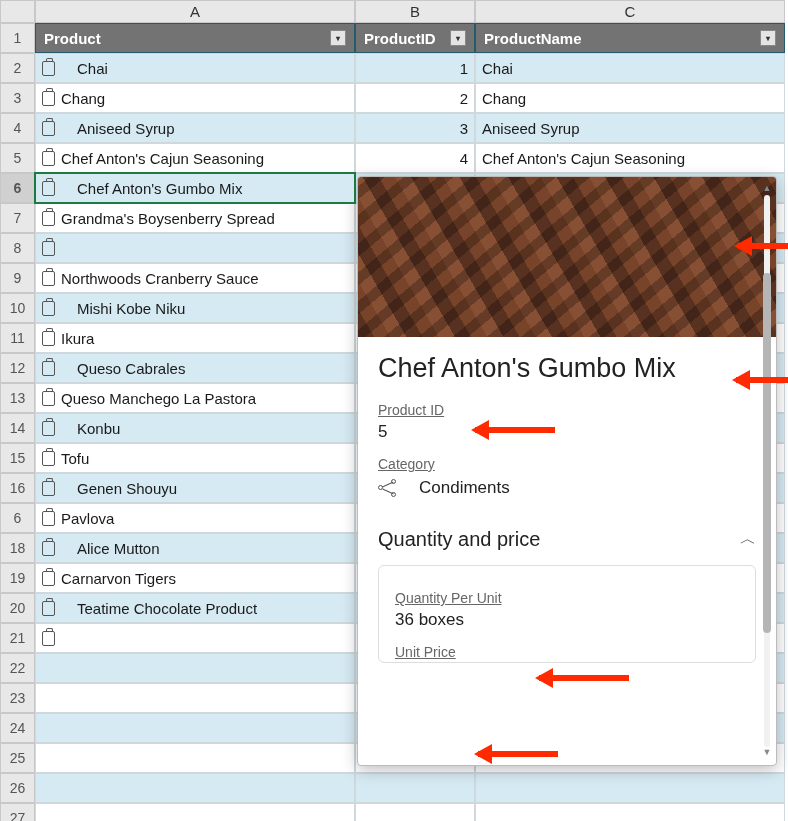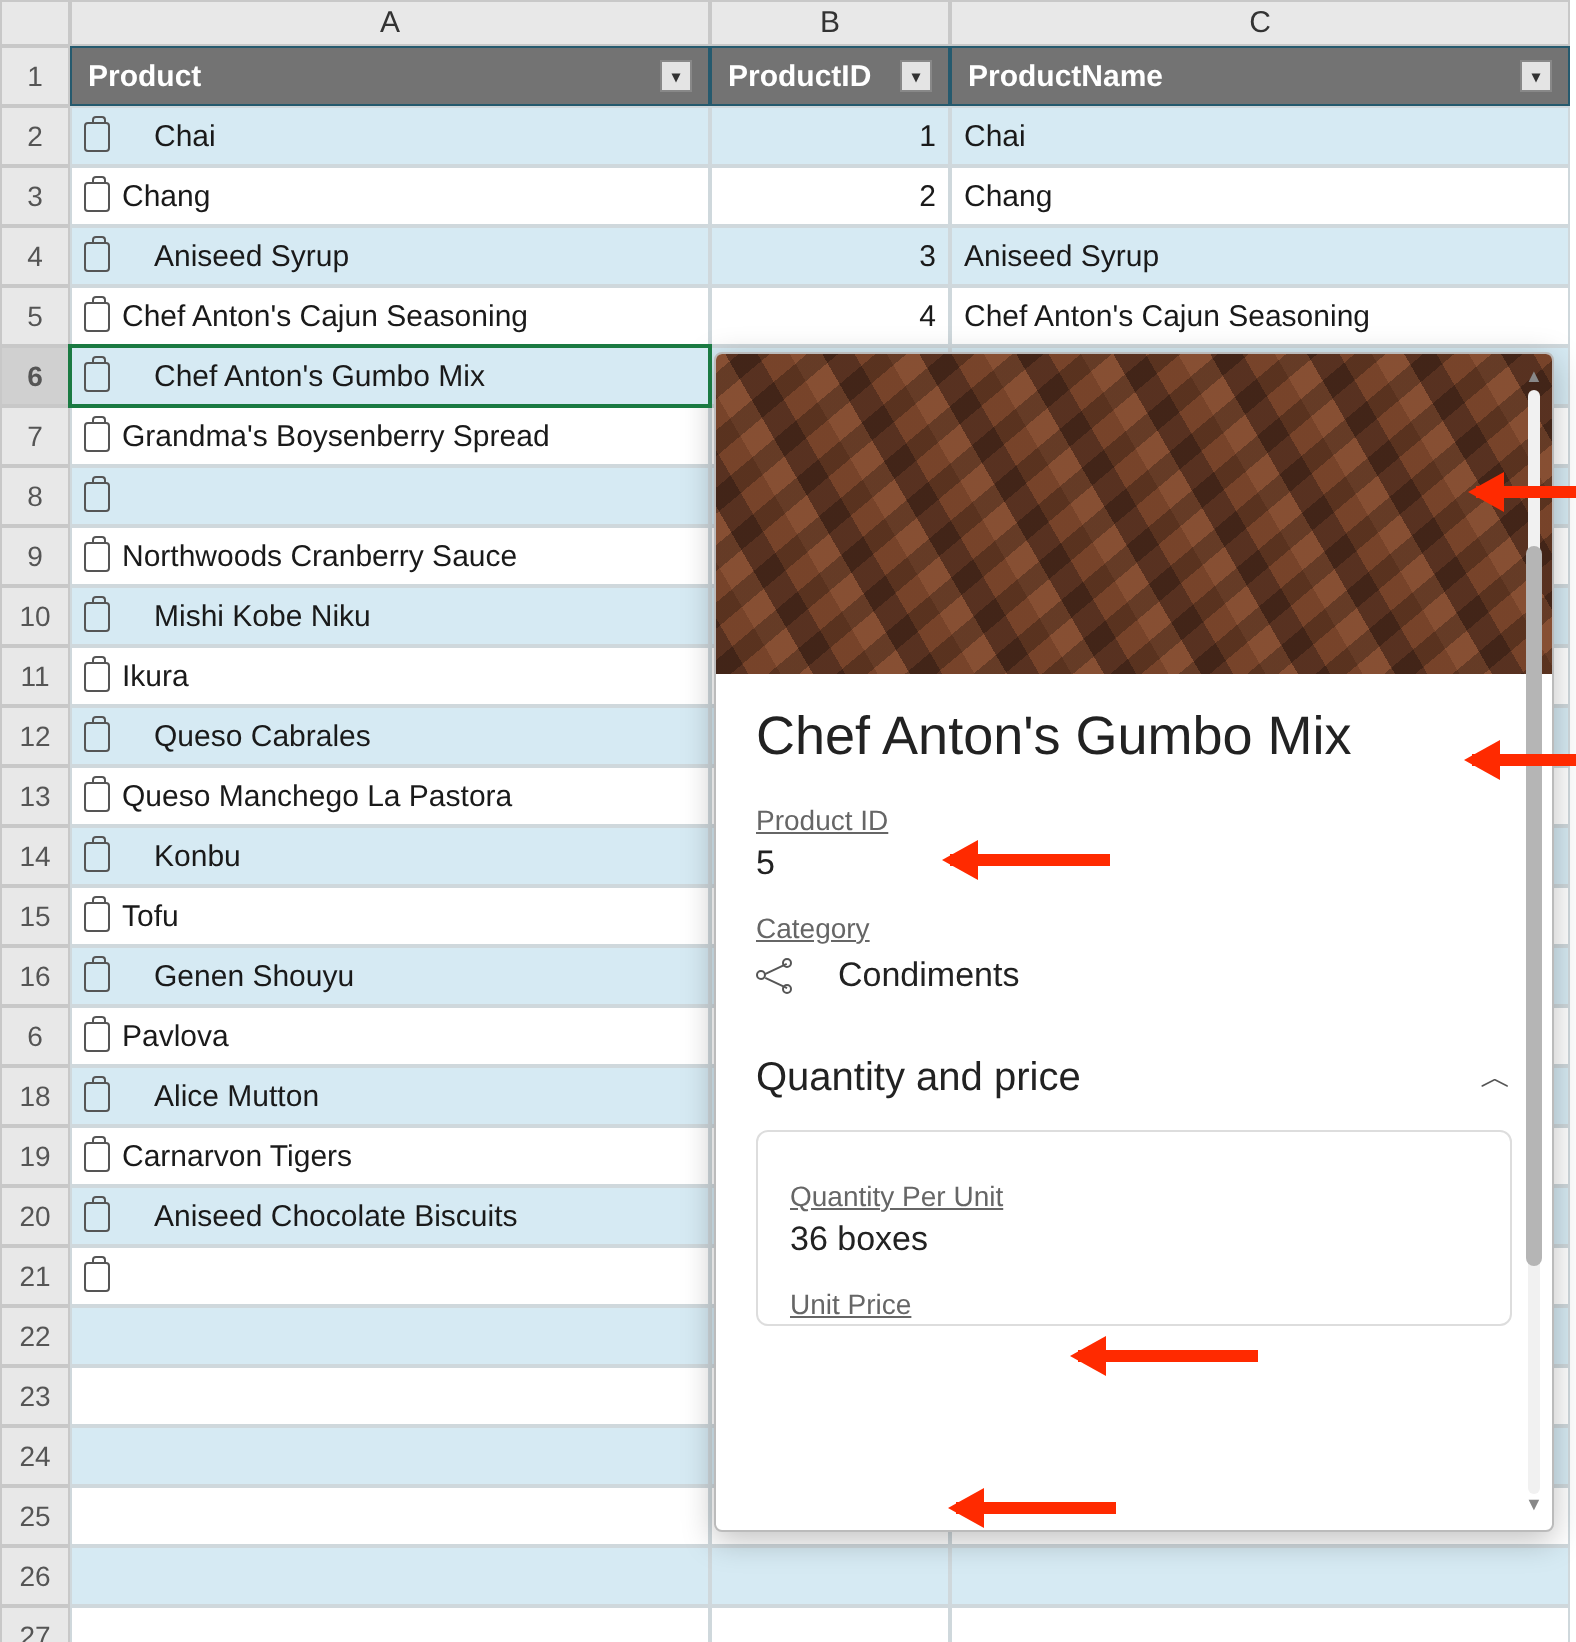--- a/index.html
+++ b/index.html
@@ -351,21 +351,21 @@
     <div class="row-header">19</div>
     <div class="cell">
       <span class="data-icon"></span>
       <span>Carnarvon Tigers</span>
     </div>
     <div class="cell numeric"></div>
     <div class="cell"></div>
     <div class="row-header">20</div>
     <div class="cell alt">
       <span class="data-icon"></span>
-      <span>Aniseed Chocolate Biscuits</span>
+      <span>Teatime Chocolate Product</span>
     </div>
     <div class="cell numeric alt"></div>
     <div class="cell alt"></div>
     <div class="row-header">21</div>
     <div class="cell">
       <span class="data-icon"></span>
     </div>
     <div class="cell numeric"></div>
     <div class="cell"></div>
     <div class="row-header">22</div>

